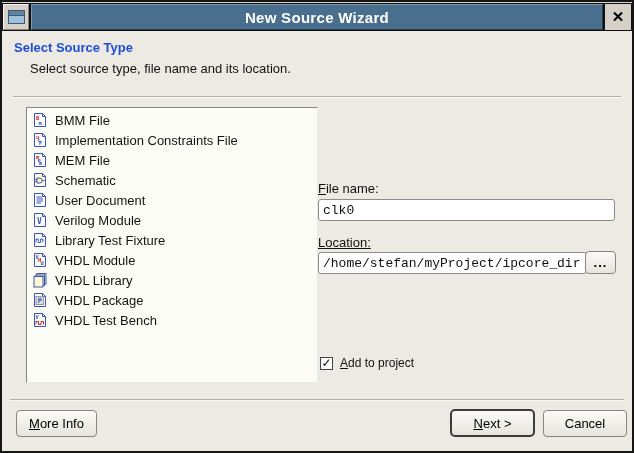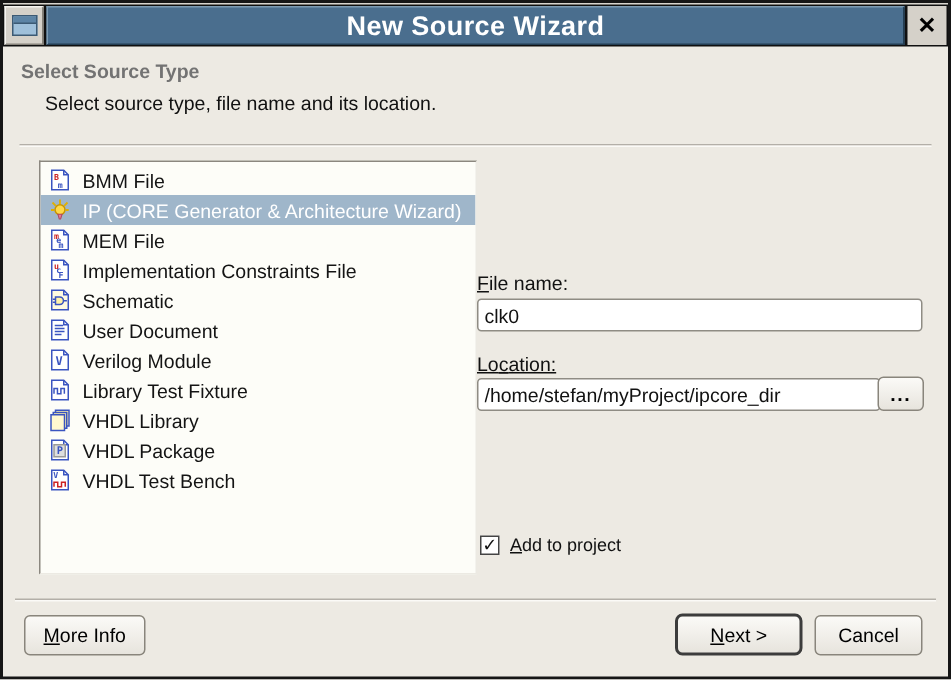--- a/index.html
+++ b/index.html
@@ -9,48 +9,48 @@
   .top-light{height:1px;background:#d8d5ce;}
   
   .titlebar{height:26px;background:#101010;display:flex;align-items:stretch;padding:1px;}
   .win-icon-tile{width:24px;background:#d5d1c9;border:1px solid;border-color:#f6f5f1 #86827a #86827a #f6f5f1;
     display:flex;align-items:center;justify-content:center;}
   .winpic{width:15px;height:12px;background:#9fc0da;border:1px solid #3c5a74;position:relative;}
   .winpic-bar{position:absolute;left:0;top:0;right:0;height:4px;background:#5d84a5;border-bottom:1px solid #3c5a74;}
   .title-panel{flex:1;margin:0 2px;background:var(--titlebar,#4a6e8e);
     border:1px solid;border-color:#7d9bb3 #243e53 #243e53 #7d9bb3;
     display:flex;align-items:center;justify-content:center;}
-  .title-text{color:#ffffff;font-weight:bold;font-size:18px;letter-spacing:.3px;}
+  .title-text{color:#ffffff;font-weight:bold;font-size:15px;letter-spacing:.3px;}
   .close-tile{width:26px;background:#d5d1c9;display:flex;align-items:center;justify-content:center;
     color:#000;font-weight:bold;font-size:15px;cursor:default;}
   
-  .hdr-title{position:absolute;left:12px;top:38px;font-size:13px;font-weight:bold;color:#737373;}
+  .hdr-title{position:absolute;left:12px;top:38px;font-size:13px;font-weight:bold;color:#1d4ed8;}
   .hdr-sub{position:absolute;left:28px;top:59px;font-size:13px;color:#111;}
   .sep{position:absolute;height:0;border-top:1px solid #b3afa8;border-bottom:1px solid #fbfaf7;}
   .sep1{top:94px;left:11px;width:608px;}
   .sep2{top:397px;left:8px;width:614px;}
   
   .listbox{position:absolute;left:24px;top:105px;width:292px;height:276px;box-sizing:border-box;
     background:#fdfdf8;border:1px solid;border-color:#8b877f #eceae3 #eceae3 #8b877f;padding-top:2px;overflow:hidden;}
   .row{height:20px;display:flex;align-items:center;padding-left:5px;gap:7px;font-size:13px;color:#141414;white-space:nowrap;}
   .row.selected{background:var(--selection,#9fb6ca);color:#ffffff;}
   .licon{width:16px;height:16px;flex:0 0 16px;display:inline-block;}
   .licon svg{display:block;}
   
   .flabel{position:absolute;font-size:13px;color:#111;}
   .u{text-decoration:underline;}
   .tinput{position:absolute;box-sizing:border-box;height:22px;border:1px solid #8f8c84;border-radius:3px;
-    background:#ffffff;font-family:Liberation Sans, sans-serif;font-size:13px;color:#111;padding:0 4px;outline:none;}
+    background:#ffffff;font-family:Liberation Mono, monospace;font-size:13px;color:#111;padding:0 4px;outline:none;}
   .btn{position:absolute;box-sizing:border-box;background:linear-gradient(#fbfaf7,#e7e4dd);
     border:1px solid #89857c;border-radius:4px;font-family:"Liberation Sans",sans-serif;
     font-size:13px;color:#000;display:flex;align-items:center;justify-content:center;cursor:default;}
   .btn-browse{left:583px;top:249px;width:31px;height:23px;font-weight:bold;letter-spacing:1px;}
   .btn-more{left:14px;top:408px;width:81px;height:27px;}
   .btn-next{left:448px;top:407px;width:85px;height:28px;border:2px solid #3c3c3c;border-radius:5px;}
-  .btn-cancel{left:541px;top:408px;width:72px;height:27px;}
+  .btn-cancel{left:541px;top:408px;width:84px;height:27px;}
   .chkrow{position:absolute;left:318px;top:354px;display:flex;align-items:center;gap:7px;}
   .chkbox{width:13px;height:13px;box-sizing:border-box;background:#fff;border:1px solid #444;
     font-size:12px;line-height:11px;text-align:center;color:#111;}
   .chklabel{font-size:12px;color:#111;}
 </style>
 </head>
 <body>
 
 <div class="dialog">
   <div class="top-light"></div>
@@ -76,59 +76,43 @@
         <span class="licon">
           <svg width="16" height="16" viewBox="0 0 16 16">
             <path d="M2.5 1.5h8l3 3v10h-11z" fill="#ffffff" stroke="#3a54c0"></path>
             <path d="M10.5 1.5v3h3" fill="none" stroke="#3a54c0"></path>
             <text x="4" y="8" font-size="5.5" font-weight="bold" font-family="DejaVu Sans Mono, monospace" fill="#cc2222">B</text>
             <text x="6.5" y="13" font-size="5.5" font-weight="bold" font-family="DejaVu Sans Mono, monospace" fill="#3a54c0">m</text>
           </svg>
         </span>
         <span>BMM File</span>
       </div>
-      <div class="row selected">
-        <span class="licon">
-          <svg width="16" height="16" viewBox="0 0 16 16">
-            <g stroke="#e0b000" stroke-width="1.2">
-              <line x1="8" y1="1" x2="8" y2="4"></line>
-              <line x1="3" y1="3" x2="5.2" y2="5.2"></line>
-              <line x1="13" y1="3" x2="10.8" y2="5.2"></line>
-              <line x1="2" y1="8" x2="4.2" y2="8"></line>
-              <line x1="13.8" y1="8" x2="11.8" y2="8"></line>
-            </g>
-            <circle cx="8" cy="7.8" r="3.3" fill="#ffd94a" stroke="#c89600"></circle>
-            <path d="M6.6 10.8h2.8l-1 3.2h-0.9z" fill="#e87a90" stroke="#b04860" stroke-width="0.7"></path>
-          </svg>
-        </span>
-        <span>IP (CORE Generator &amp; Architecture Wizard)</span>
+      <div class="row">
+        <span class="licon">
+          <svg width="16" height="16" viewBox="0 0 16 16">
+            <path d="M2.5 1.5h8l3 3v10h-11z" fill="#ffffff" stroke="#3a54c0"></path>
+            <path d="M10.5 1.5v3h3" fill="none" stroke="#3a54c0"></path>
+            <text x="4" y="7" font-size="5.5" font-weight="bold" font-family="DejaVu Sans Mono, monospace" fill="#cc2222">u</text>
+            <text x="5.5" y="10" font-size="5.5" font-weight="bold" font-family="DejaVu Sans Mono, monospace" fill="#3a54c0">c</text>
+            <text x="7" y="13" font-size="5.5" font-weight="bold" font-family="DejaVu Sans Mono, monospace" fill="#3a54c0">F</text>
+          </svg>
+        </span>
+        <span>Implementation Constraints File</span>
       </div>
       <div class="row">
         <span class="licon">
           <svg width="16" height="16" viewBox="0 0 16 16">
             <path d="M2.5 1.5h8l3 3v10h-11z" fill="#ffffff" stroke="#3a54c0"></path>
             <path d="M10.5 1.5v3h3" fill="none" stroke="#3a54c0"></path>
             <text x="4" y="7" font-size="5.5" font-weight="bold" font-family="DejaVu Sans Mono, monospace" fill="#cc2222">m</text>
             <text x="5.5" y="10" font-size="5.5" font-weight="bold" font-family="DejaVu Sans Mono, monospace" fill="#3a54c0">e</text>
             <text x="7" y="13" font-size="5.5" font-weight="bold" font-family="DejaVu Sans Mono, monospace" fill="#3a54c0">m</text>
           </svg>
         </span>
         <span>MEM File</span>
-      </div>
-      <div class="row">
-        <span class="licon">
-          <svg width="16" height="16" viewBox="0 0 16 16">
-            <path d="M2.5 1.5h8l3 3v10h-11z" fill="#ffffff" stroke="#3a54c0"></path>
-            <path d="M10.5 1.5v3h3" fill="none" stroke="#3a54c0"></path>
-            <text x="4" y="7" font-size="5.5" font-weight="bold" font-family="DejaVu Sans Mono, monospace" fill="#cc2222">u</text>
-            <text x="5.5" y="10" font-size="5.5" font-weight="bold" font-family="DejaVu Sans Mono, monospace" fill="#3a54c0">c</text>
-            <text x="7" y="13" font-size="5.5" font-weight="bold" font-family="DejaVu Sans Mono, monospace" fill="#3a54c0">F</text>
-          </svg>
-        </span>
-        <span>Implementation Constraints File</span>
       </div>
       <div class="row">
         <span class="licon">
           <svg width="16" height="16" viewBox="0 0 16 16">
             <path d="M2.5 1.5h8l3 3v10h-11z" fill="#fffbe0" stroke="#3a54c0"></path>
             <path d="M10.5 1.5v3h3" fill="none" stroke="#3a54c0"></path>
             <path d="M5 6h2.8a2.5 2.5 0 0 1 0 5H5z" fill="#fff2a8" stroke="#3a54c0"></path>
             <line x1="3.2" y1="7.5" x2="5" y2="7.5" stroke="#3a54c0"></line>
             <line x1="3.2" y1="9.5" x2="5" y2="9.5" stroke="#3a54c0"></line>
             <line x1="10.4" y1="8.5" x2="12.6" y2="8.5" stroke="#3a54c0"></line>
@@ -167,20 +151,32 @@
             <path d="M2.5 1.5h8l3 3v10h-11z" fill="#ffffff" stroke="#3a54c0"></path>
             <path d="M10.5 1.5v3h3" fill="none" stroke="#3a54c0"></path>
             <path d="M4 10.5V7h2.3v3.5h2.3V7h2.3v3.5" fill="none" stroke="#3a54c0"></path>
           </svg>
         </span>
         <span>Library Test Fixture</span>
       </div>
       <div class="row">
         <span class="licon">
           <svg width="16" height="16" viewBox="0 0 16 16">
+            <path d="M2.5 1.5h8l3 3v10h-11z" fill="#ffffff" stroke="#3a54c0"></path>
+            <path d="M10.5 1.5v3h3" fill="none" stroke="#3a54c0"></path>
+            <text x="3.5" y="7" font-size="5.5" font-weight="bold" font-family="DejaVu Sans Mono, monospace" fill="#3a54c0">V</text>
+            <text x="6" y="10" font-size="5.5" font-weight="bold" font-family="DejaVu Sans Mono, monospace" fill="#cc2222">H</text>
+            <text x="8.5" y="13" font-size="5.5" font-weight="bold" font-family="DejaVu Sans Mono, monospace" fill="#3a54c0">d</text>
+          </svg>
+        </span>
+        <span>VHDL Module</span>
+      </div>
+      <div class="row">
+        <span class="licon">
+          <svg width="16" height="16" viewBox="0 0 16 16">
             <rect x="5" y="1.5" width="9" height="10.5" fill="#fff2a8" stroke="#3a54c0"></rect>
             <rect x="3.5" y="3" width="9" height="10.5" fill="#fff2a8" stroke="#3a54c0"></rect>
             <rect x="2" y="4.5" width="9" height="10.5" fill="#fff8d0" stroke="#3a54c0"></rect>
           </svg>
         </span>
         <span>VHDL Library</span>
       </div>
       <div class="row">
         <span class="licon">
           <svg width="16" height="16" viewBox="0 0 16 16">

